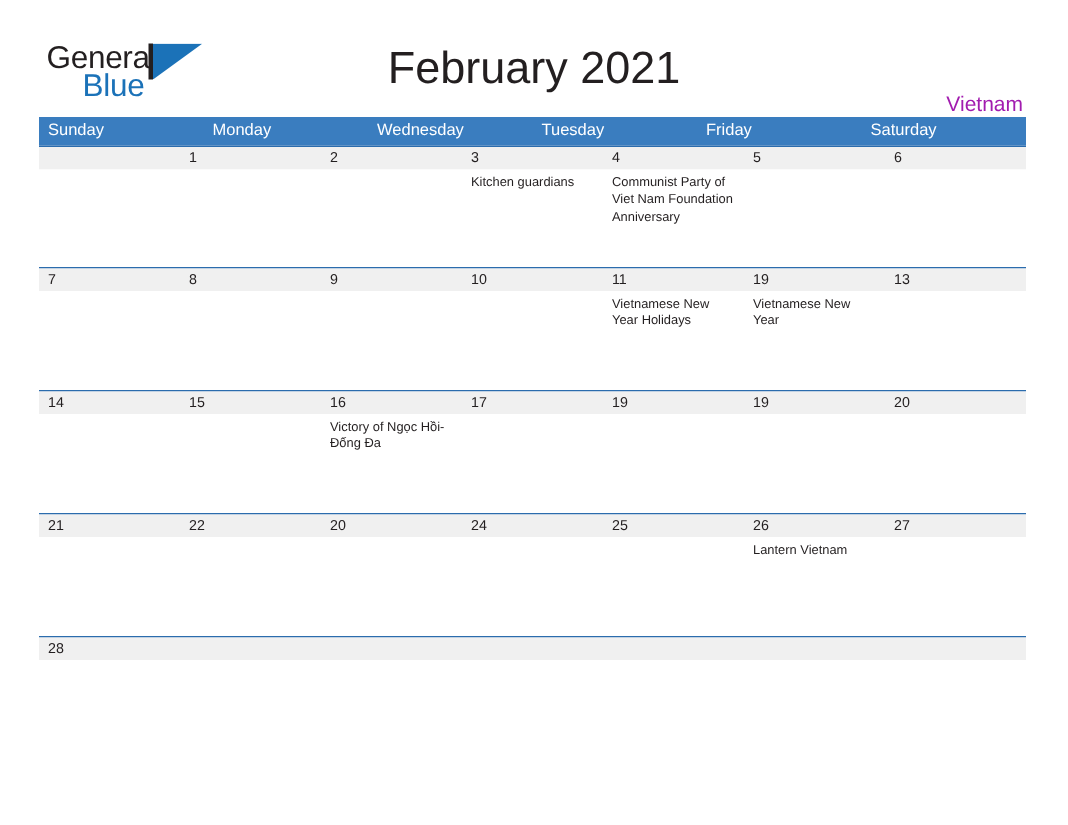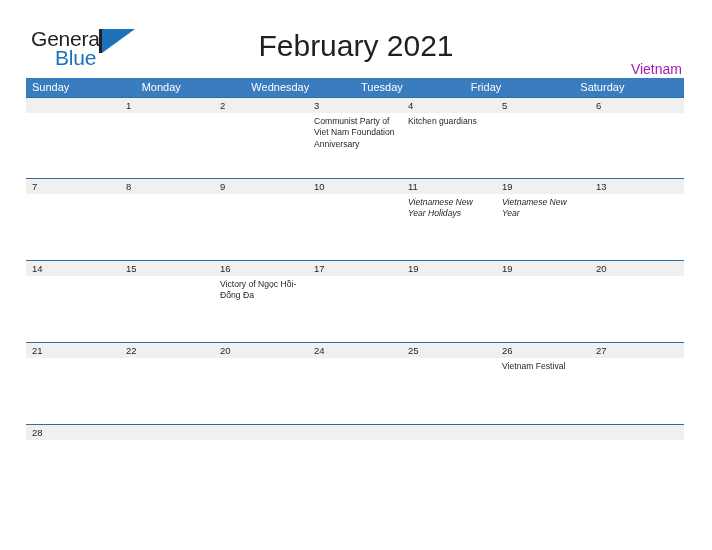--- a/index.html
+++ b/index.html
@@ -155,21 +155,21 @@
     box-sizing: border-box;
     min-height: 65px;
   }
   .event {
     font-size: 8.6px;
     line-height: 11.4px;
     color: #231f20;
     word-wrap: break-word;
   }
   .week.wk1 .events-cell { min-height: 65px; }
-  .week.wk2 .events-cell { min-height: 66px; font-style: italic; }
+  .week.wk2 .events-cell { min-height: 66px; }
   .week.wk3 .events-cell { min-height: 66px; }
   .week.wk4 .events-cell { min-height: 66px; }
 </style>
 </head>
 <body>
 
 <div class="page">
 
   <div class="top-bar">
 
@@ -211,24 +211,24 @@
         <div class="events-cell">
             <div class="event"></div>
           </div>
         <div class="events-cell">
             <div class="event"></div>
           </div>
         <div class="events-cell">
             <div class="event"></div>
           </div>
         <div class="events-cell">
+            <div class="event">Kitchen guardians</div>
+          </div>
+        <div class="events-cell">
             <div class="event">Communist Party of Viet Nam Foundation Anniversary</div>
-          </div>
-        <div class="events-cell">
-            <div class="event">Kitchen guardians</div>
           </div>
         <div class="events-cell">
             <div class="event"></div>
           </div>
         <div class="events-cell">
             <div class="event"></div>
           </div>
       </div>
     </div>
 
@@ -322,21 +322,21 @@
         <div class="events-cell">
             <div class="event"></div>
           </div>
         <div class="events-cell">
             <div class="event"></div>
           </div>
         <div class="events-cell">
             <div class="event"></div>
           </div>
         <div class="events-cell">
-            <div class="event">Vietnam Festival</div>
+            <div class="event">Lantern Vietnam</div>
           </div>
         <div class="events-cell">
             <div class="event"></div>
           </div>
       </div>
     </div>
 
     <div class="week wk5">
       <div class="week-dates">
         <div class="daynum">28</div>

